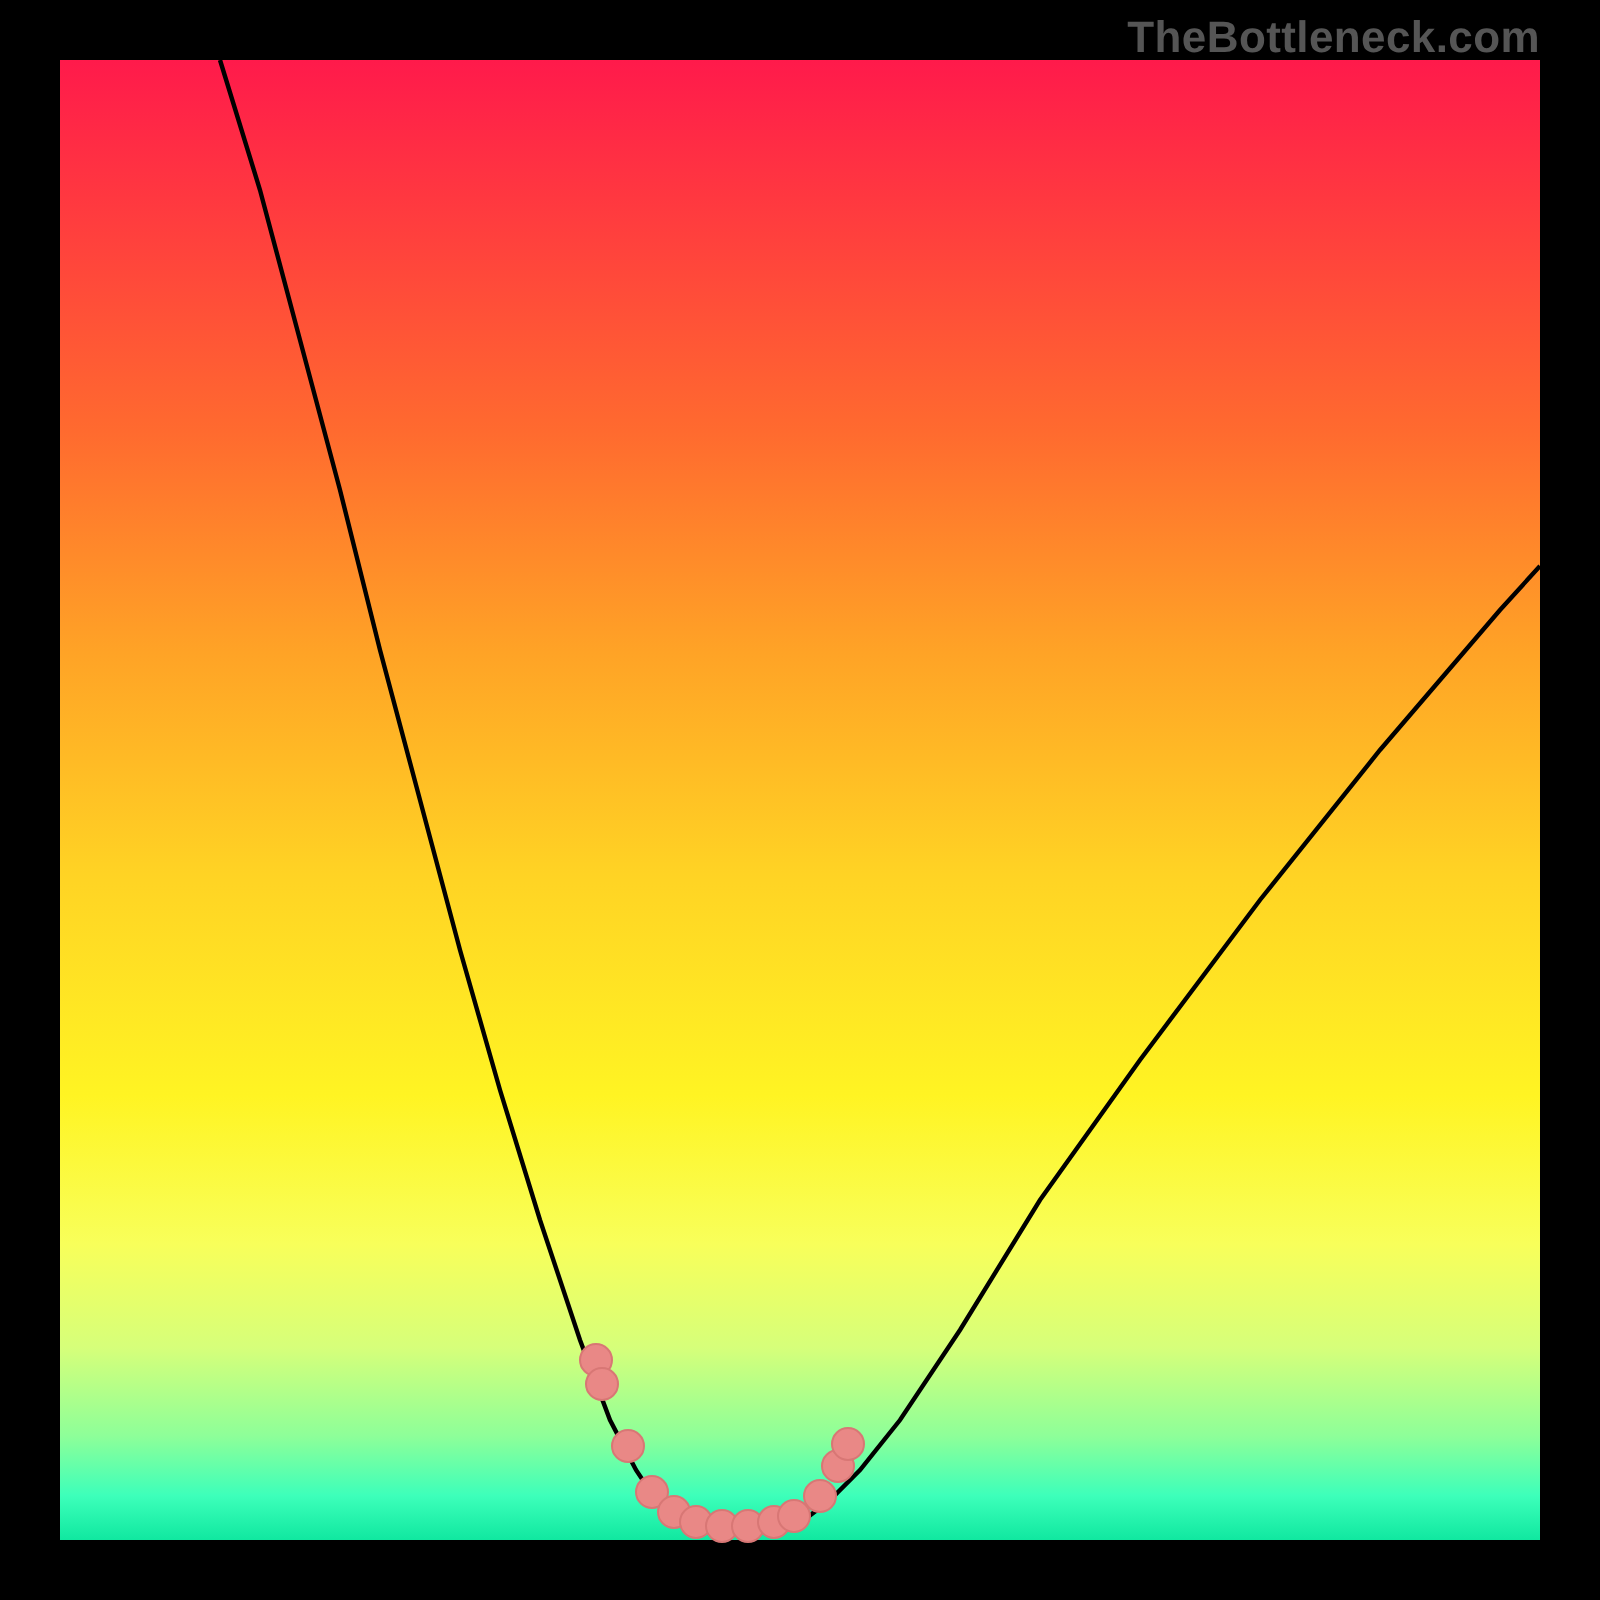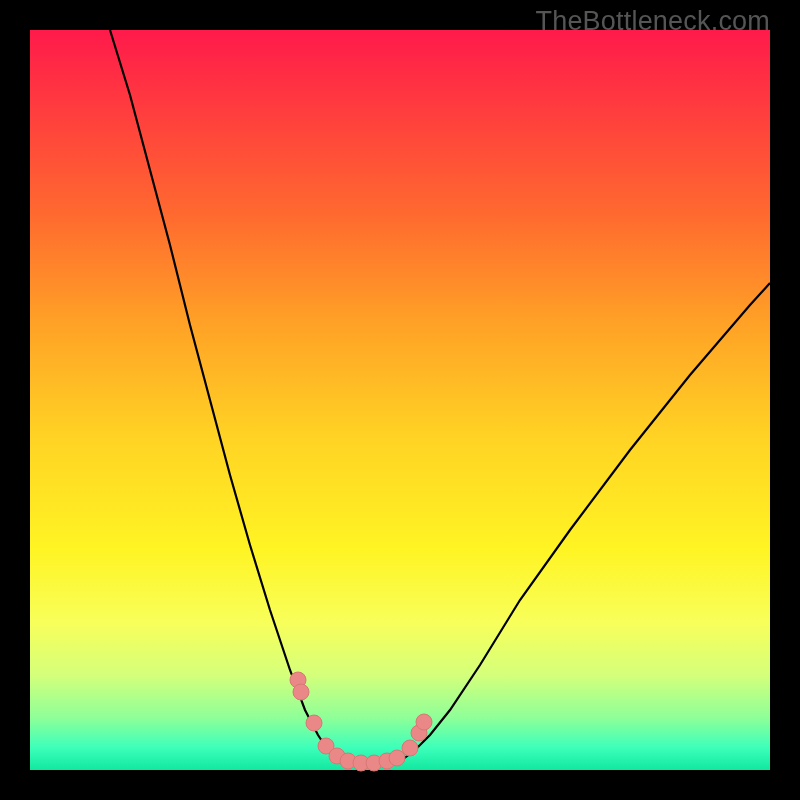--- a/index.html
+++ b/index.html
@@ -34,22 +34,22 @@
       #8dff99 93%,
       #3dffba 97%,
       #10e8a0 100%
     );
   }
   .watermark {
     position: absolute;
     top: 6px;
     right: 30px;
     color: #555;
-    font-size: 27px;
-    font-weight: 400;
+    font-size: 22px;
+    font-weight: 700;
     letter-spacing: 0.2px;
   }
   svg.curves {
     position: absolute;
     left: 0;
     top: 0;
     width: 740px;
     height: 740px;
     overflow: visible;
   }

